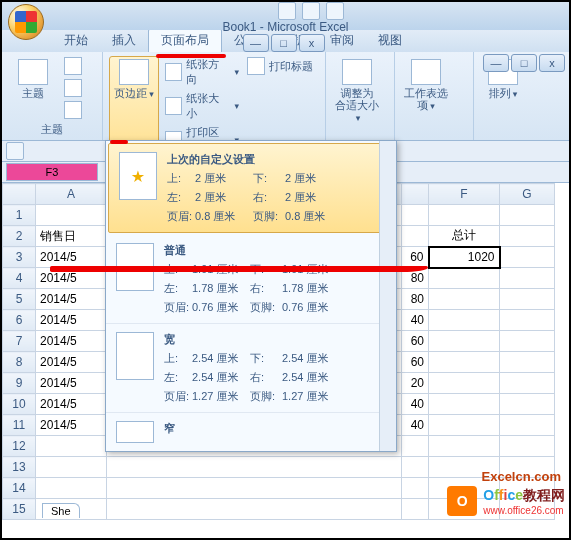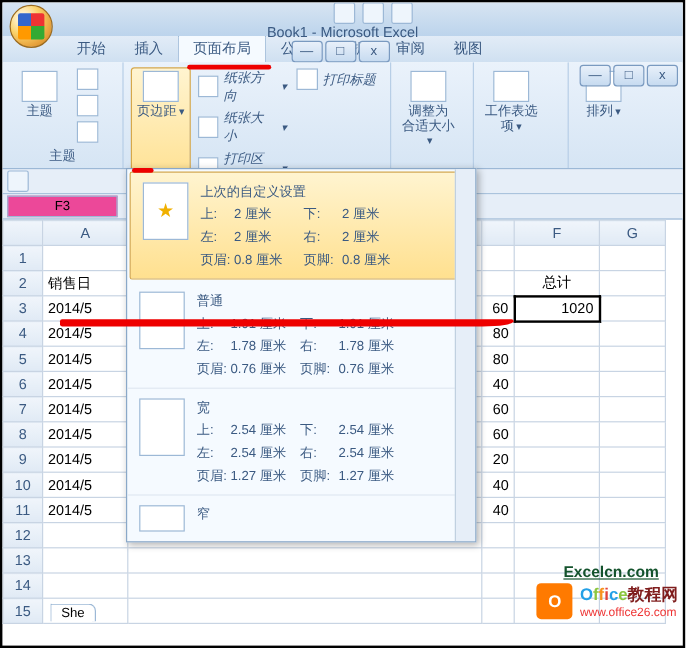--- a/index.html
+++ b/index.html
@@ -16,21 +16,21 @@
   .tab { padding: 3px 12px; color: #3b5a82; cursor: pointer; }
   .tab.active { background: #f5faff; border: 1px solid #9cb8d6; border-bottom: none; border-radius: 3px 3px 0 0; }
   .ribbon { height: 88px; background: linear-gradient(#eaf2fb,#d6e5f4); border-bottom: 1px solid #9cb8d6; display: flex; position: relative; }
   .rgroup { border-right: 1px solid #b7cee6; padding: 4px 6px; display: flex; flex-direction: column; }
   .rgroup-body { flex: 1; display: flex; gap: 4px; }
   .rgroup-label { text-align: center; color: #3b5a82; font-size: 11px; padding-top: 2px; }
   .bigbtn { width: 44px; display: flex; flex-direction: column; align-items: center; gap: 2px; color: #3b5a82; cursor: pointer; padding: 2px; border: 1px solid transparent; border-radius: 3px; }
   .bigbtn.sel { background: linear-gradient(#fff4d0,#ffe08f); border: 1px solid #d6a84a; }
   .bigbtn .ic { width: 28px; height: 24px; background: #fff; border: 1px solid #9cb8d6; }
   .bigbtn .lab { font-size: 11px; text-align: center; line-height: 12px; }
-  .smallbtns { display: flex; flex-direction: column; gap: 2px; font-style: italic; }
+  .smallbtns { display: flex; flex-direction: column; gap: 2px; }
   .smbtn { display: flex; align-items: center; gap: 4px; color: #3b5a82; font-size: 11px; cursor: pointer; padding: 1px 2px; }
   .smbtn .sic { width: 16px; height: 16px; background: #fff; border: 1px solid #9cb8d6; }
   .mdi { position: absolute; right: 4px; top: 2px; display: flex; gap: 2px; }
   .formula-row { height: 20px; background: #e6eef8; border-bottom: 1px solid #9cb8d6; display: flex; align-items: center; }
   .namebox-row { height: 20px; background: #e6eef8; border-bottom: 1px solid #9cb8d6; display: flex; align-items: center; padding: 0 4px; }
   .namebox { width: 90px; background: #ec4899; border: 1px solid #9cb8d6; height: 16px; text-align: center; font-size: 11px; line-height: 16px; position: relative; }
   .grid { position: relative; }
   .gridtable { border-collapse: collapse; }
   .gridtable th, .gridtable td { border: 1px solid #c8d4e3; font-size: 12px; height: 18px; }
   .gridtable th { background: linear-gradient(#f0f5fb,#e0eaf5); color: #3b5a82; font-weight: normal; }
@@ -41,33 +41,33 @@
   .cell { background: #fff; padding: 0 4px; text-align: right; }
   .cell.left { text-align: left; }
   .cell.center { text-align: center; }
   .dropdown { position: absolute; left: 103px; top: 138px; width: 290px; background: #f5faff; border: 1px solid #8aa8c8; box-shadow: 2px 2px 6px rgba(0,0,0,0.3); z-index: 10; max-height: 370px; overflow: hidden; }
   .dd-scroll { position: absolute; right: 0; top: 0; bottom: 0; width: 16px; background: #e6eef8; border-left: 1px solid #c0d0e0; }
   .dd-item { padding: 8px 20px 8px 10px; border-bottom: 1px solid #e0e8f2; display: flex; gap: 10px; color: #3b5a82; }
   .dd-item.hl { background: linear-gradient(#fff4d0,#ffe08f); border: 1px solid #d6a84a; margin:2px; border-radius:2px; }
   .dd-ic { width: 36px; height: 46px; background: #fff; border: 1px solid #9cb8d6; position: relative; flex-shrink: 0; }
   .dd-ic .star { position: absolute; left: 50%; top: 50%; transform: translate(-50%,-50%); color: #f0b000; font-size: 16px; }
   .dd-text { flex: 1; font-size: 11px; }
-  .dd-title { font-weight: normal; margin-bottom: 4px; }
+  .dd-title { font-weight: bold; margin-bottom: 4px; }
   .dd-grid { display: grid; grid-template-columns: 28px 58px 32px 58px; row-gap: 4px; }
   .status { position: absolute; left: 0; right: 0; bottom: 0; height: 20px; background: linear-gradient(#dfe9f5,#c7d9ec); border-top: 1px solid #9cb8d6; display: flex; align-items: center; padding: 0 6px; color: #3b5a82; font-size: 11px; }
   .sheet-tab { position: absolute; left: 40px; bottom: 20px; background: #fff; border: 1px solid #9cb8d6; border-bottom: none; padding: 1px 8px; font-size: 11px; border-radius: 0 6px 0 0; }
   .annot { position: absolute; pointer-events: none; z-index: 20; }
   .red1 { left: 154px; top: 52px; width: 70px; height: 4px; background: #e00; border-radius: 2px; }
   .red2 { left: 108px; top: 138px; width: 18px; height: 4px; background: #e00; border-radius: 2px; }
   .red3 { left: 48px; top: 264px; width: 378px; height: 6px; background: #e00; border-radius: 4px 4px 60px 4px / 4px 4px 10px 4px; }
   .watermark { position: absolute; right: 4px; bottom: 22px; z-index: 30; display: flex; align-items: center; gap: 6px; }
   .wm-logo { width: 30px; height: 30px; background: #ff7a00; border-radius: 4px; display:flex;align-items:center;justify-content:center;color:#fff;font-weight:bold;font-size:14px; }
   .wm-text { font-size: 14px; font-weight: bold; }
   .wm-text .c1{color:#23a0e6}.wm-text .c2{color:#8cc63f}.wm-text .c3{color:#f7931e}.wm-text .c4{color:#e2433b}
-  .watermark2 { position: absolute; right: 20px; bottom: 54px; font-size: 13px; font-weight: bold; color: #14532d; z-index: 30; text-decoration: underline; }
+  .watermark2 { position: absolute; right: 8px; bottom: 54px; font-size: 13px; font-weight: bold; color: #c2410c; z-index: 30; }
   .arrow-down::after { content: "▾"; font-size: 9px; margin-left: 2px; }
   .sel-cell { border: 2px solid #000 !important; }
 </style>
 </head>
 <body>
 
 <div class="outer">
 
   <div class="titlebar">
     <div class="orb">

